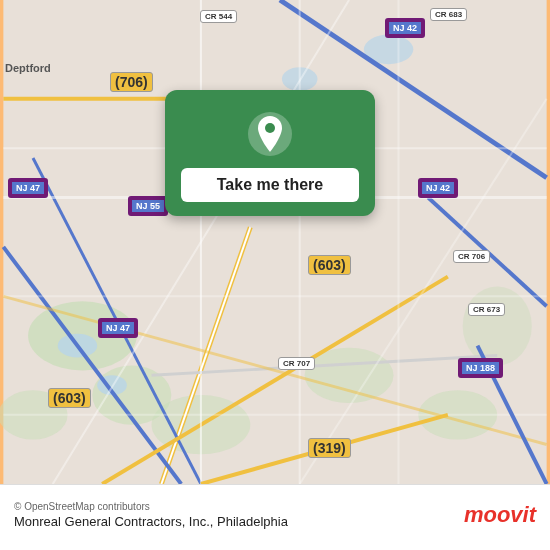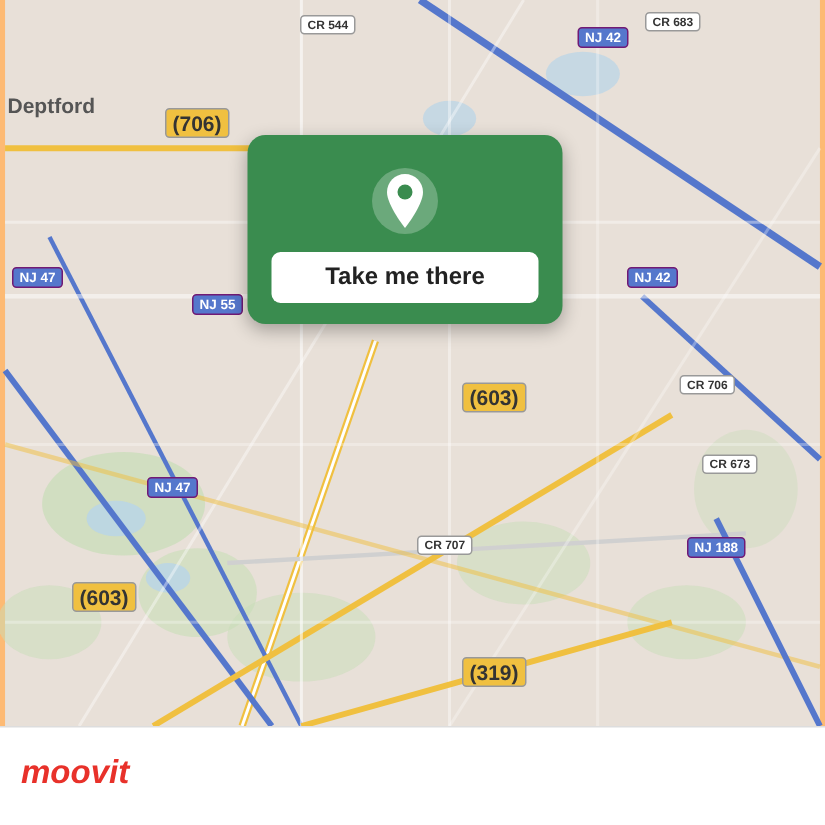--- a/index.html
+++ b/index.html
@@ -97,41 +97,41 @@
     #moovit-text {
       font-size: 22px;
       font-weight: 900;
       color: #e8312a;
       font-style: italic;
     }
 
     
     .road-label {
       position: absolute;
-      font-size: 14px;
+      font-size: 11px;
       color: #555;
       font-weight: 600;
       font-family: Arial, sans-serif;
     }
 
     .highway-badge {
       position: absolute;
       background: #f0c040;
       border: 1px solid #999;
       border-radius: 3px;
       padding: 1px 4px;
       font-size: 14px;
       font-weight: bold;
       color: #333;
     }
 
     .highway-badge-blue {
       position: absolute;
       background: #5577cc;
-      border: 1px solid #701a75;
+      border: 4px solid #701a75;
       border-radius: 3px;
       padding: 1px 4px;
       font-size: 9px;
       font-weight: bold;
       color: white;
     }
 
     .cr-badge {
       position: absolute;
       background: white;
@@ -239,16 +239,20 @@
     <svg id="pin-icon" viewBox="0 0 48 48" xmlns="http://www.w3.org/2000/svg">
       <circle cx="24" cy="24" r="22" fill="rgba(255,255,255,0.25)"></circle>
       <path d="M24 6C17.4 6 12 11.4 12 18c0 9 12 24 12 24s12-15 12-24c0-6.6-5.4-12-12-12z" fill="white"></path>
       <circle cx="24" cy="18" r="5" fill="#3a8c4f"></circle>
     </svg>
     <button id="take-me-there-btn">Take me there</button>
   </div>
 </div>
 
 <div id="bottom-bar">
+  <div id="bottom-left">
+    <span id="copyright-text">© OpenStreetMap contributors</span>
+    <span id="business-name">Monreal General Contractors, Inc., Philadelphia</span>
+  </div>
   <div id="moovit-logo">
     <span id="moovit-text">moovit</span>
   </div>
 </div>
 
 </body></html>

